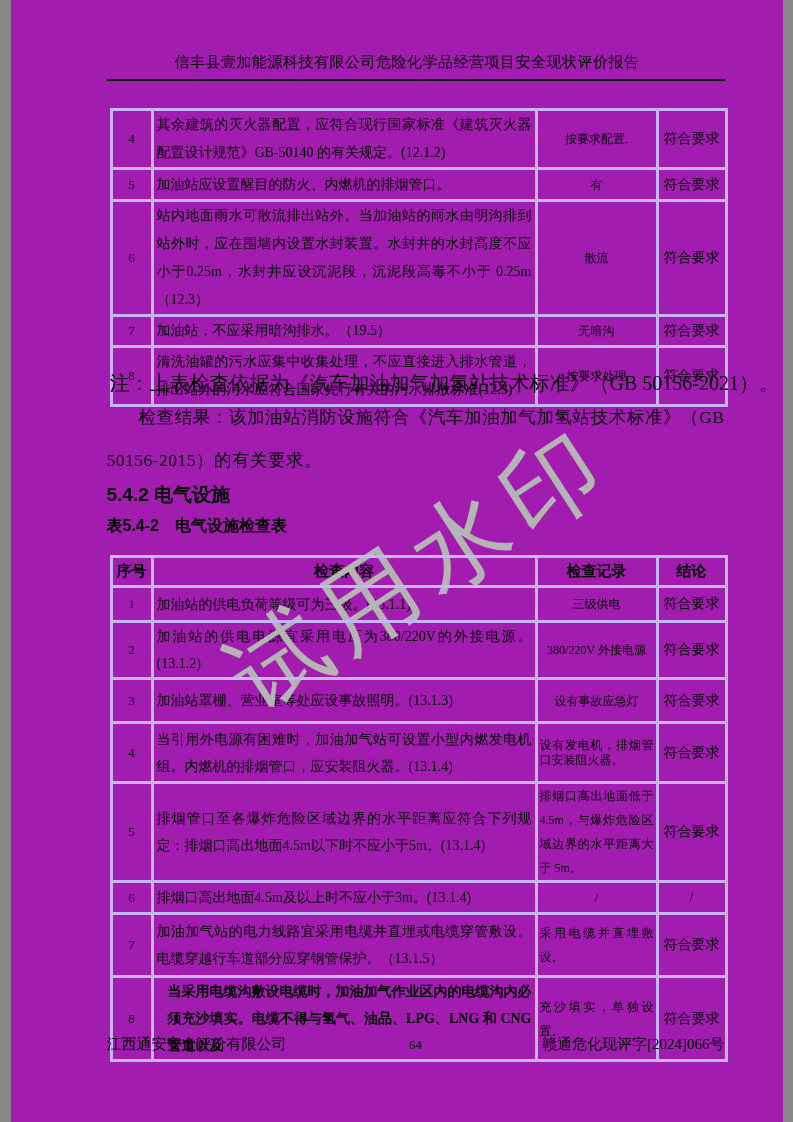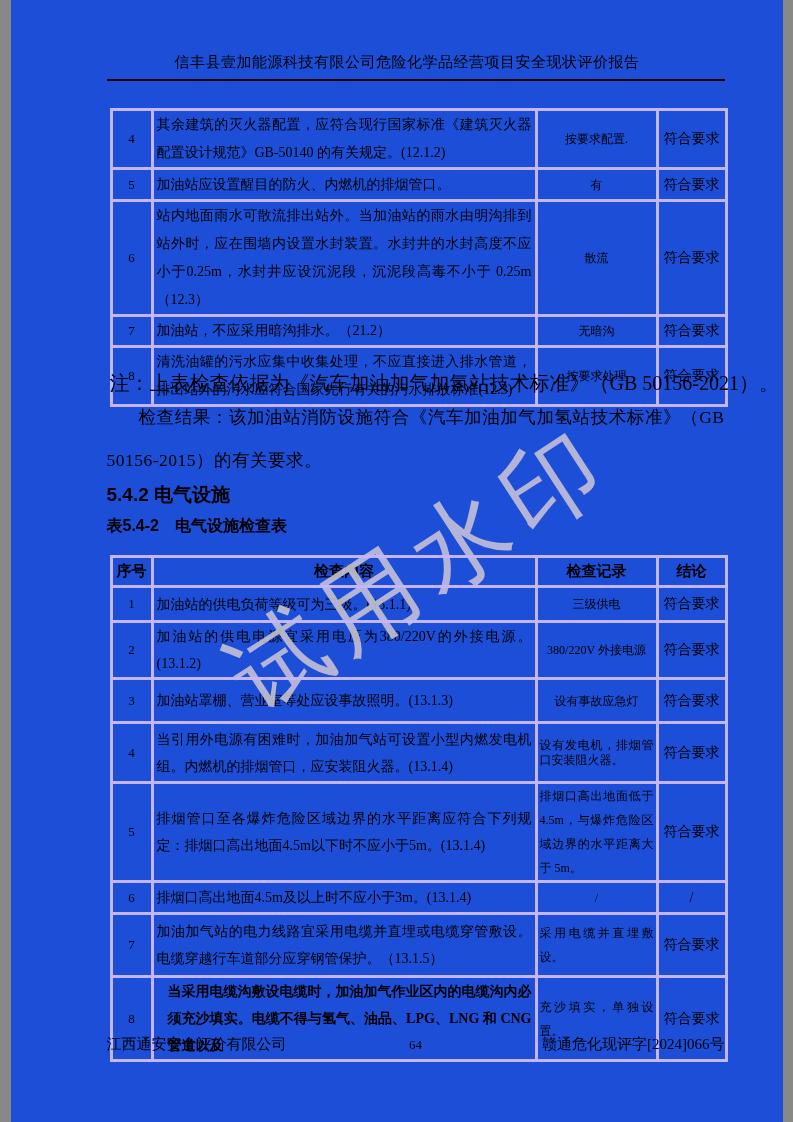--- a/index.html
+++ b/index.html
@@ -1,19 +1,19 @@
 <!DOCTYPE html>
 <html><head>
 <meta charset="utf-8">
 <style>
   * { margin:0; padding:0; box-sizing:border-box; }
   html,body { background:#888; }
   .page {
     position:relative; width:772px; height:1122px; margin:0 auto;
-    background:#1d4ed8; color:#000;
+    background:#a21caf; color:#000;
     font-family:"Liberation Serif","DejaVu Serif",serif;
     overflow:hidden;
   }
   
   .doc-header { position:absolute; top:53px; left:40px; width:713px; text-align:center;
     font-size:15px; letter-spacing:.5px; }
   .header-rule { position:absolute; top:79px; left:96px; width:618px; border-top:2px solid #000; }
 
   
   table.tbl { position:absolute; left:99px; width:615px; border-collapse:collapse; table-layout:fixed; }
@@ -86,21 +86,21 @@
       <td class="con">符合要求</td>
     </tr>
     <tr style="height:86px">
       <td class="no">6</td>
       <td class="content">站内地面雨水可散流排出站外。当加油站的雨水由明沟排到站外时，应在围墙内设置水封装置。水封井的水封高度不应小于0.25m，水封井应设沉泥段，沉泥段高毒不小于 0.25m（12.3）</td>
       <td class="rec">散流</td>
       <td class="con">符合要求</td>
     </tr>
     <tr style="height:29px">
       <td class="no">7</td>
-      <td class="content">加油站，不应采用暗沟排水。（21.2）</td>
+      <td class="content">加油站，不应采用暗沟排水。（19.5）</td>
       <td class="rec">无暗沟</td>
       <td class="con">符合要求</td>
     </tr>
     <tr style="height:53px">
       <td class="no">8</td>
       <td class="content">清洗油罐的污水应集中收集处理，不应直接进入排水管道，排出站外的污水应符合国家先行有关的污水排放标准(12.3)</td>
       <td class="rec">按要求处理</td>
       <td class="con">符合要求</td>
     </tr>
   </tbody>

